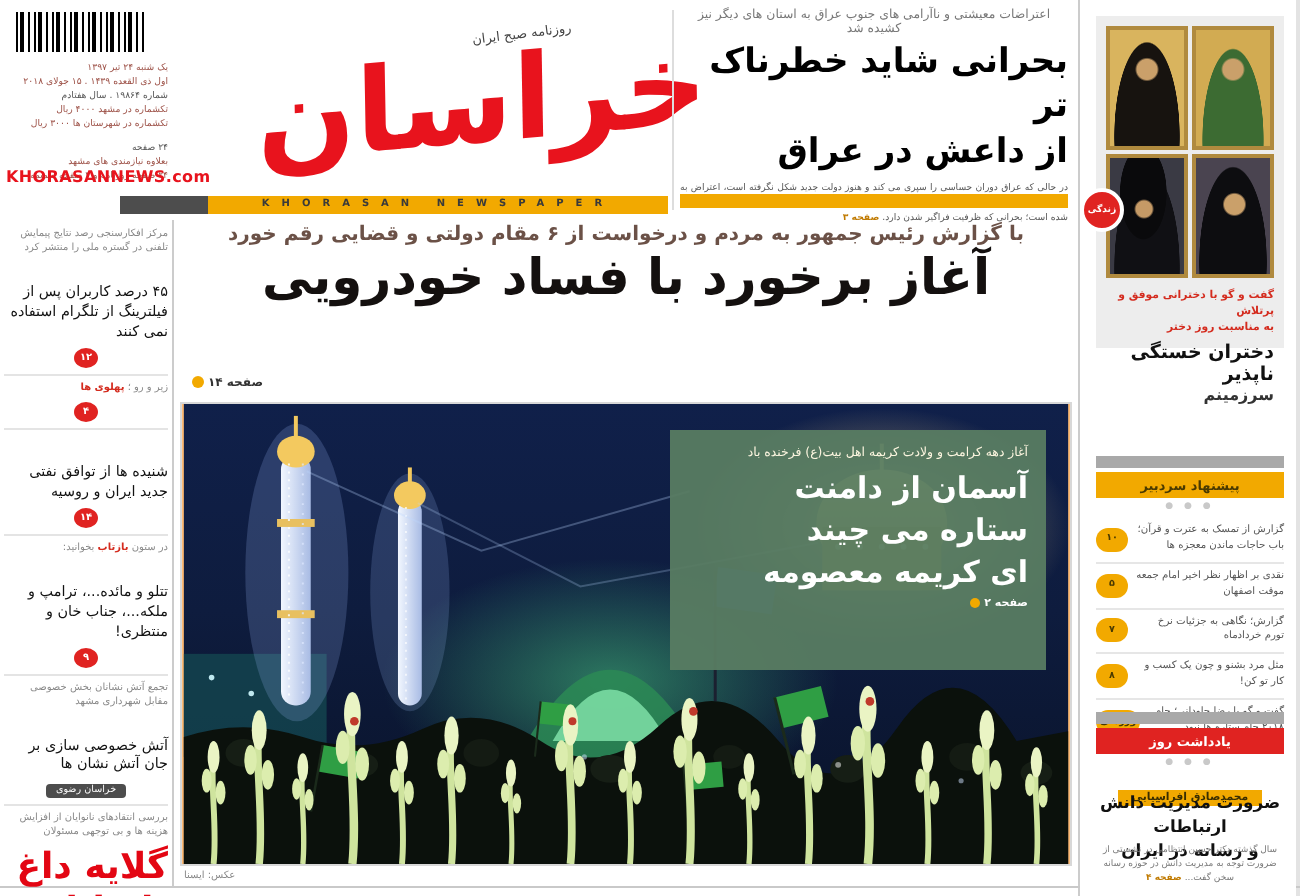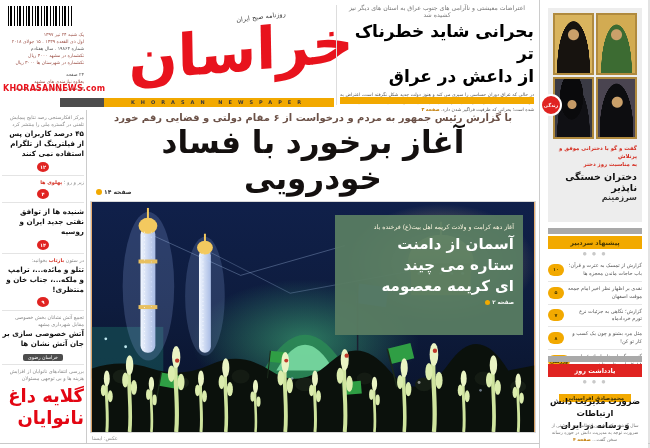--- a/index.html
+++ b/index.html
@@ -31,48 +31,48 @@
   .iraq .kicker{font-size:6.2px;color:#777;text-align:center;direction:rtl;margin-bottom:2px;}
   .iraq .hl{font-size:17px;font-weight:bold;color:#000000;line-height:1.32;direction:rtl;text-align:right;}
   .iraq .body{margin-top:4px;font-size:4.6px;color:#555;line-height:1.55;direction:rtl;text-align:justify;}
   .iraq-bar{position:absolute;left:340px;top:97px;width:194px;height:7px;background:#f2a900;}
   .pgy{color:#c07a00;font-weight:bold;}
   
   .cres{display:inline-block;width:6px;height:6px;border-radius:50%;background:#f2a900;vertical-align:middle;margin:0 2px;}
   .pmark{font-size:6px;color:#333;font-weight:bold;direction:rtl;}
   
   .main-kicker{position:absolute;left:90px;top:112px;width:446px;text-align:center;font-size:10px;font-weight:bold;color:#6b5147;direction:rtl;}
-  .main-headline{position:absolute;left:90px;top:124px;width:446px;text-align:center;font-size:31px;font-weight:bold;color:#14100f;direction:rtl;letter-spacing:-.5px;}
+  .main-headline{position:absolute;left:90px;top:124px;width:446px;text-align:center;font-size:25px;font-weight:bold;color:#14100f;direction:rtl;letter-spacing:-.5px;}
   .main-page{position:absolute;left:94px;top:188px;}
   
   .photo{position:absolute;left:90px;top:201px;width:446px;height:232px;background:#fdba74;border:1px solid #d8d8d8;box-sizing:border-box;}
   .photo svg{display:block;}
   .overlay{position:absolute;right:12px;top:13px;width:188px;height:120px;background:rgba(88,124,98,.95);
            padding:7px 9px;box-sizing:border-box;color:#fff;direction:rtl;text-align:right;}
   .overlay .ok{font-size:6.2px;line-height:1.5;color:#fdf6e0;}
   .overlay .ol{font-size:15px;font-weight:bold;line-height:1.38;margin-top:3px;}
   .overlay .op{margin-top:3px;font-size:5.5px;font-weight:bold;color:#fff;direction:rtl;}
   .overlay .op .cres{width:5px;height:5px;}
   .caption{position:absolute;left:92px;top:435px;font-size:5px;color:#888;direction:rtl;}
   
   .leftcol{position:absolute;left:2px;top:111px;width:82px;direction:rtl;text-align:right;}
   .li{padding:3px 0 2px;border-bottom:1px solid #e4e4e4;}
   .li .k{font-size:5px;color:#888;line-height:1.4;}
   .li .k .red{color:#d42b1e;font-weight:bold;}
-  .li .t{font-size:7.2px;font-weight:bold;color:#121212;line-height:1.38;margin-top:1px;}
+  .li .t{font-size:7.2px;font-weight:normal;color:#121212;line-height:1.38;margin-top:13px;}
   .li .pgrow{display:flex;justify-content:center;margin:3px 0 1px;}
   .pg-circle{min-width:10px;height:10px;border-radius:50%;background:#e02321;color:#fff;font-size:5px;
              line-height:10px;text-align:center;font-weight:bold;padding:0 1px;}
   .pill{display:inline-block;background:#4d4d4d;color:#fff;font-size:4.8px;padding:1px 5px;border-radius:2px;margin-top:2px;}
   .bakers{padding-top:3px;}
   .bakers .k{font-size:5px;color:#888;line-height:1.4;}
   .bakers .t{font-size:18px;font-weight:bold;color:#e30613;line-height:1.2;margin-top:3px;}
   
   .sidebar{position:absolute;left:540px;top:0;width:108px;height:448px;background:#fff;}
-  .card{position:absolute;left:8px;top:8px;width:94px;height:214px;background:#ededed;padding:5px;box-sizing:border-box;}
+  .card{position:absolute;left:8px;top:8px;width:94px;height:166px;background:#ededed;padding:5px;box-sizing:border-box;}
   .grid{display:grid;grid-template-columns:1fr 1fr;gap:2px;height:126px;}
   .cell{border:2px solid #b08a3e;box-sizing:border-box;}
   .c1{background:radial-gradient(circle at 50% 34%,#caa06a 0 5px,rgba(0,0,0,0) 6px),radial-gradient(ellipse at 50% 92%,#17130f 0 62%,rgba(0,0,0,0) 63%),#d9b45e;}
   .c2{background:radial-gradient(circle at 50% 34%,#caa06a 0 5px,rgba(0,0,0,0) 6px),radial-gradient(ellipse at 50% 95%,#3c6b32 0 58%,rgba(0,0,0,0) 59%),radial-gradient(ellipse at 50% 52%,#17130f 0 34%,rgba(0,0,0,0) 35%),#d2ab52;}
   .c3{background:radial-gradient(circle at 46% 44%,#c59a66 0 4px,rgba(0,0,0,0) 5px),radial-gradient(ellipse at 45% 30%,#0a0a0c 0 40%,rgba(0,0,0,0) 41%),radial-gradient(ellipse at 50% 95%,#101014 0 62%,rgba(0,0,0,0) 63%),#3a3a44;}
   .c4{background:radial-gradient(circle at 52% 40%,#caa06a 0 5px,rgba(0,0,0,0) 6px),radial-gradient(ellipse at 50% 90%,#0d0d10 0 64%,rgba(0,0,0,0) 65%),#4a4450;}
   .badge{position:absolute;left:-8px;top:86px;width:18px;height:18px;border-radius:50%;background:#e02321;border:2px solid #fff;
          color:#fff;font-size:4.6px;font-weight:bold;display:flex;align-items:center;justify-content:center;}
   .card .cap{margin-top:5px;font-size:5.4px;font-weight:bold;color:#d42b1e;line-height:1.5;direction:rtl;text-align:right;}
   .card .ct1{margin-top:3px;font-size:9.5px;font-weight:bold;color:#111;direction:rtl;text-align:right;}

